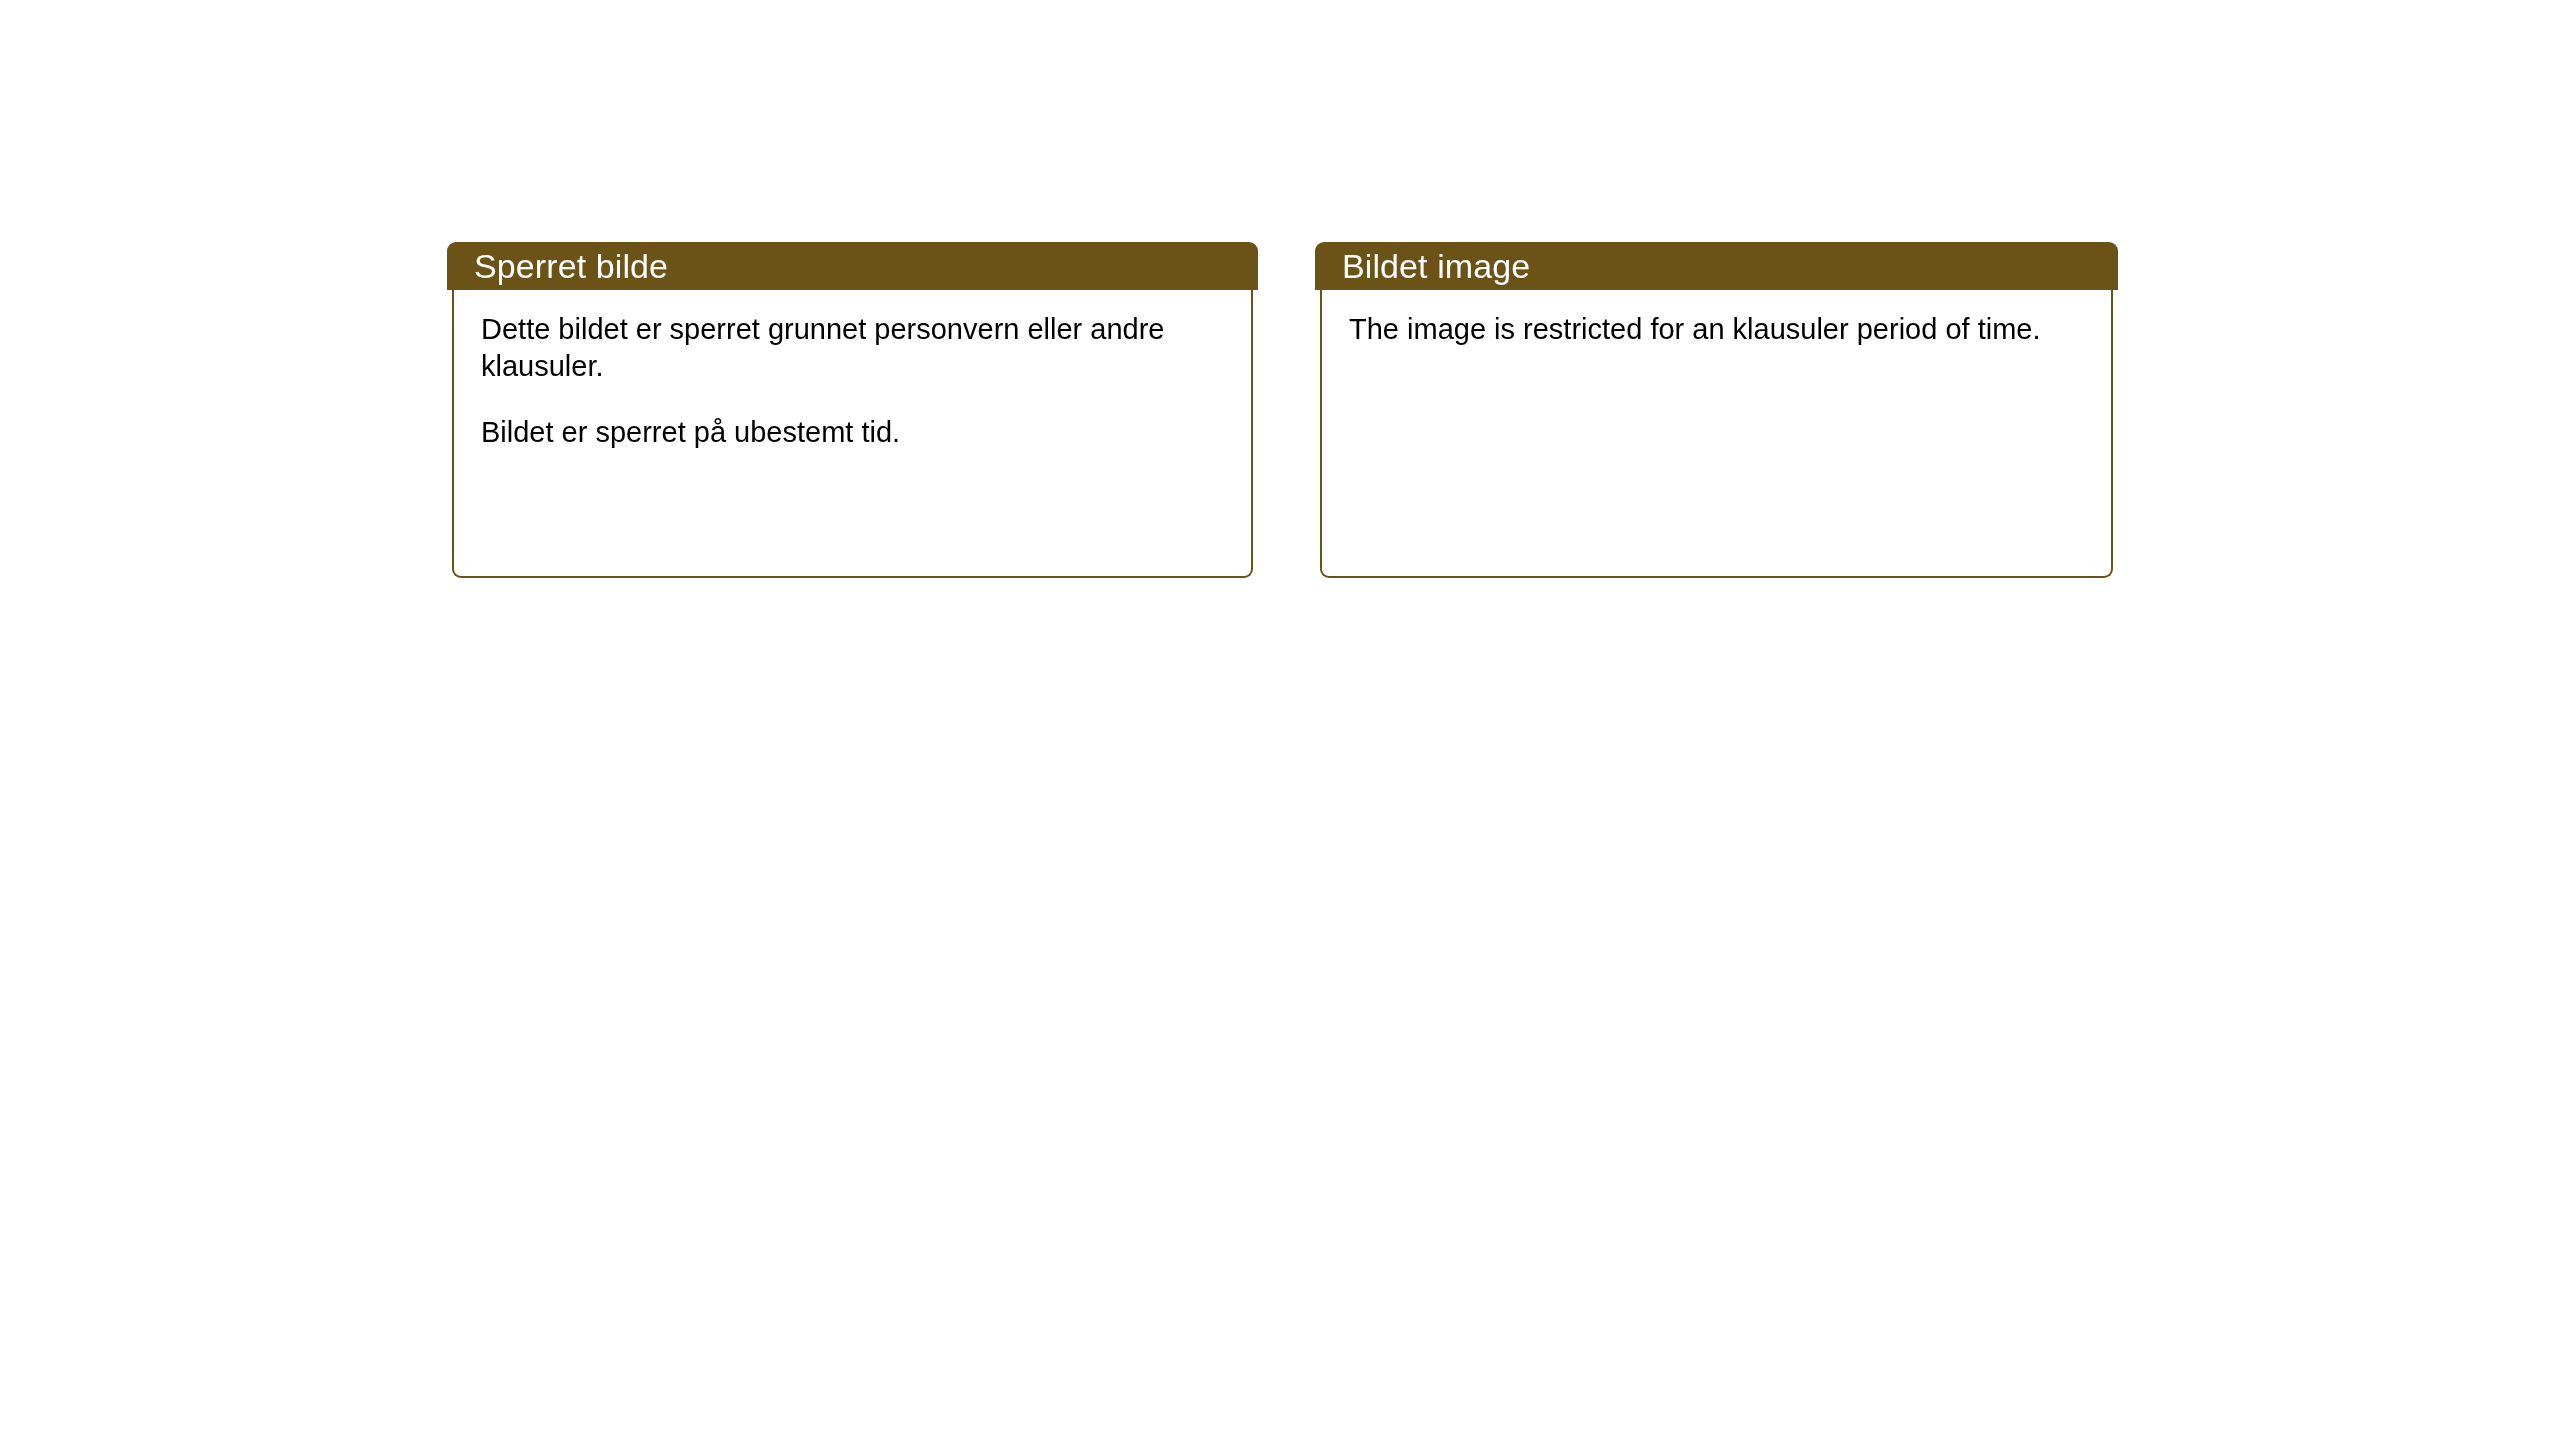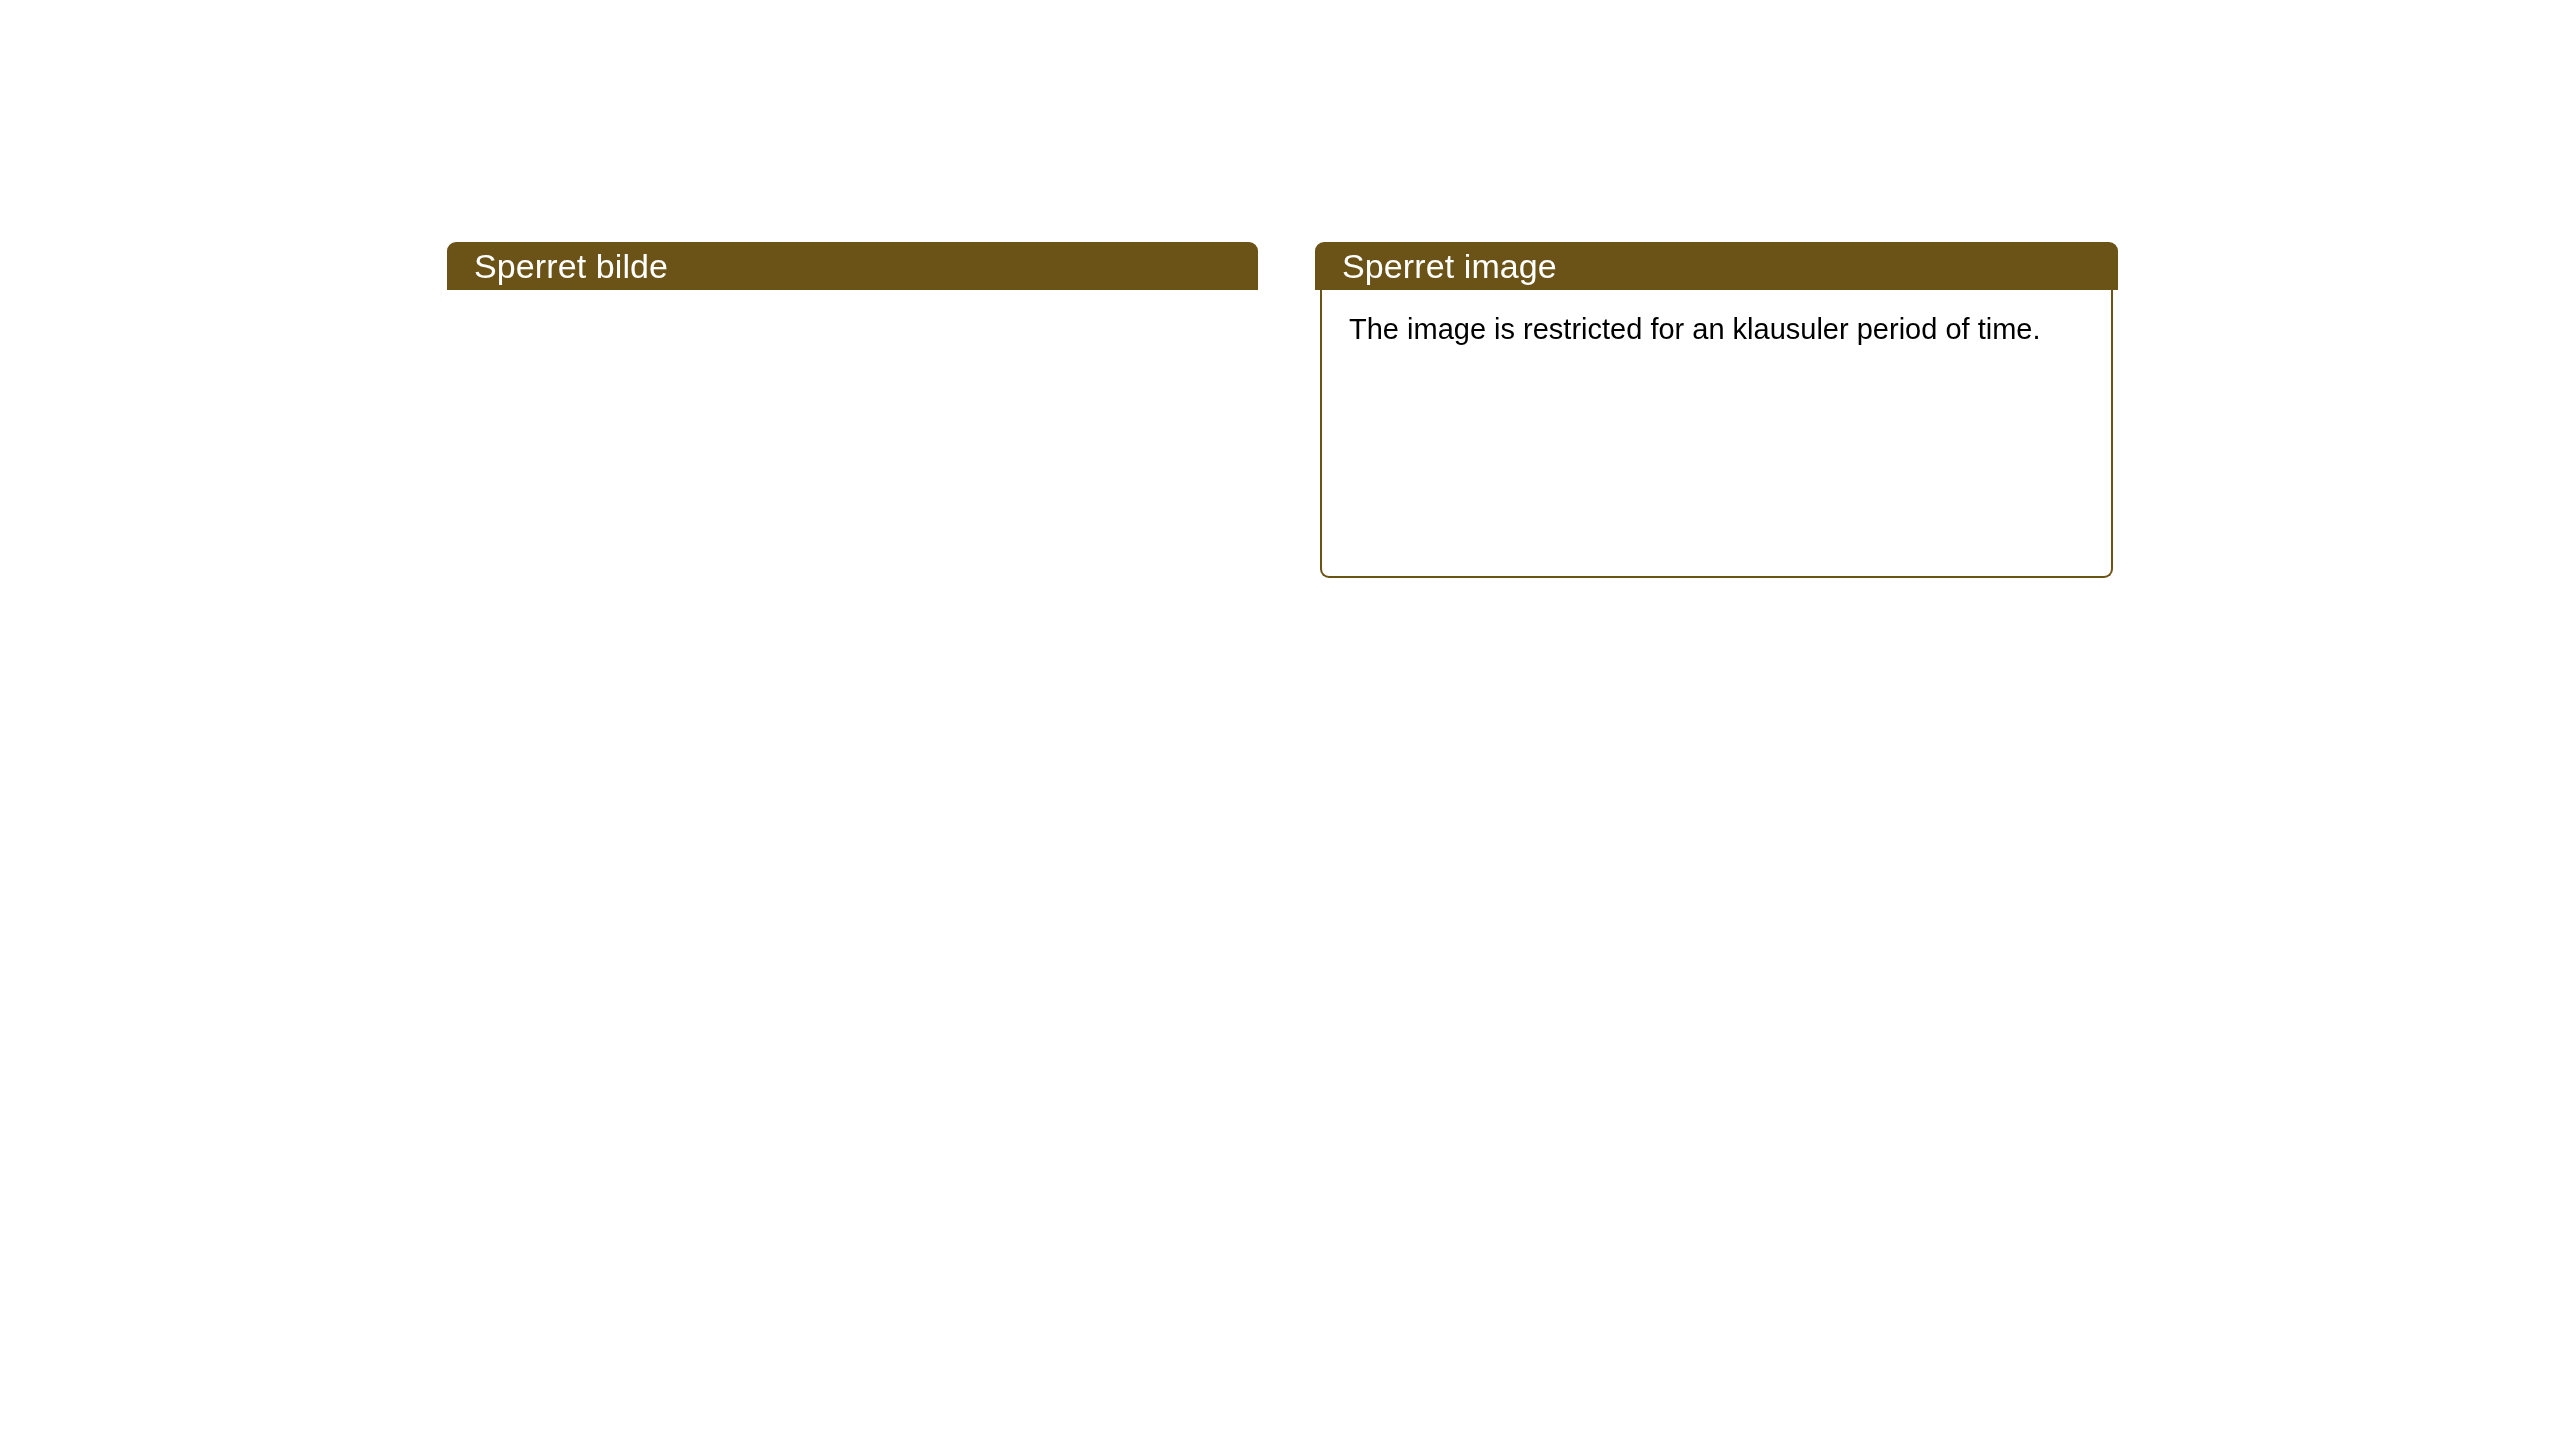--- a/index.html
+++ b/index.html
@@ -91,24 +91,28 @@
 </style>
 </head>
 <body>
 
 <div id="stage">
 
   <div class="notice-card" id="card-no">
     <div class="card-header">
       <div class="card-title">Sperret bilde</div>
     </div>
+    <div class="card-body">
+      <p class="card-paragraph">Dette bildet er sperret grunnet personvern eller andre klausuler.</p>
+      <p class="card-paragraph">Bildet er sperret på ubestemt tid.</p>
+    </div>
   </div>
 
   <div class="notice-card" id="card-en">
     <div class="card-header">
-      <div class="card-title">Sperret image</div>
+      <div class="card-title">Bildet image</div>
     </div>
     <div class="card-body">
       <p class="card-paragraph">The image is restricted for an klausuler period of time.</p>
     </div>
   </div>
 
 </div>
 
 </body></html>

